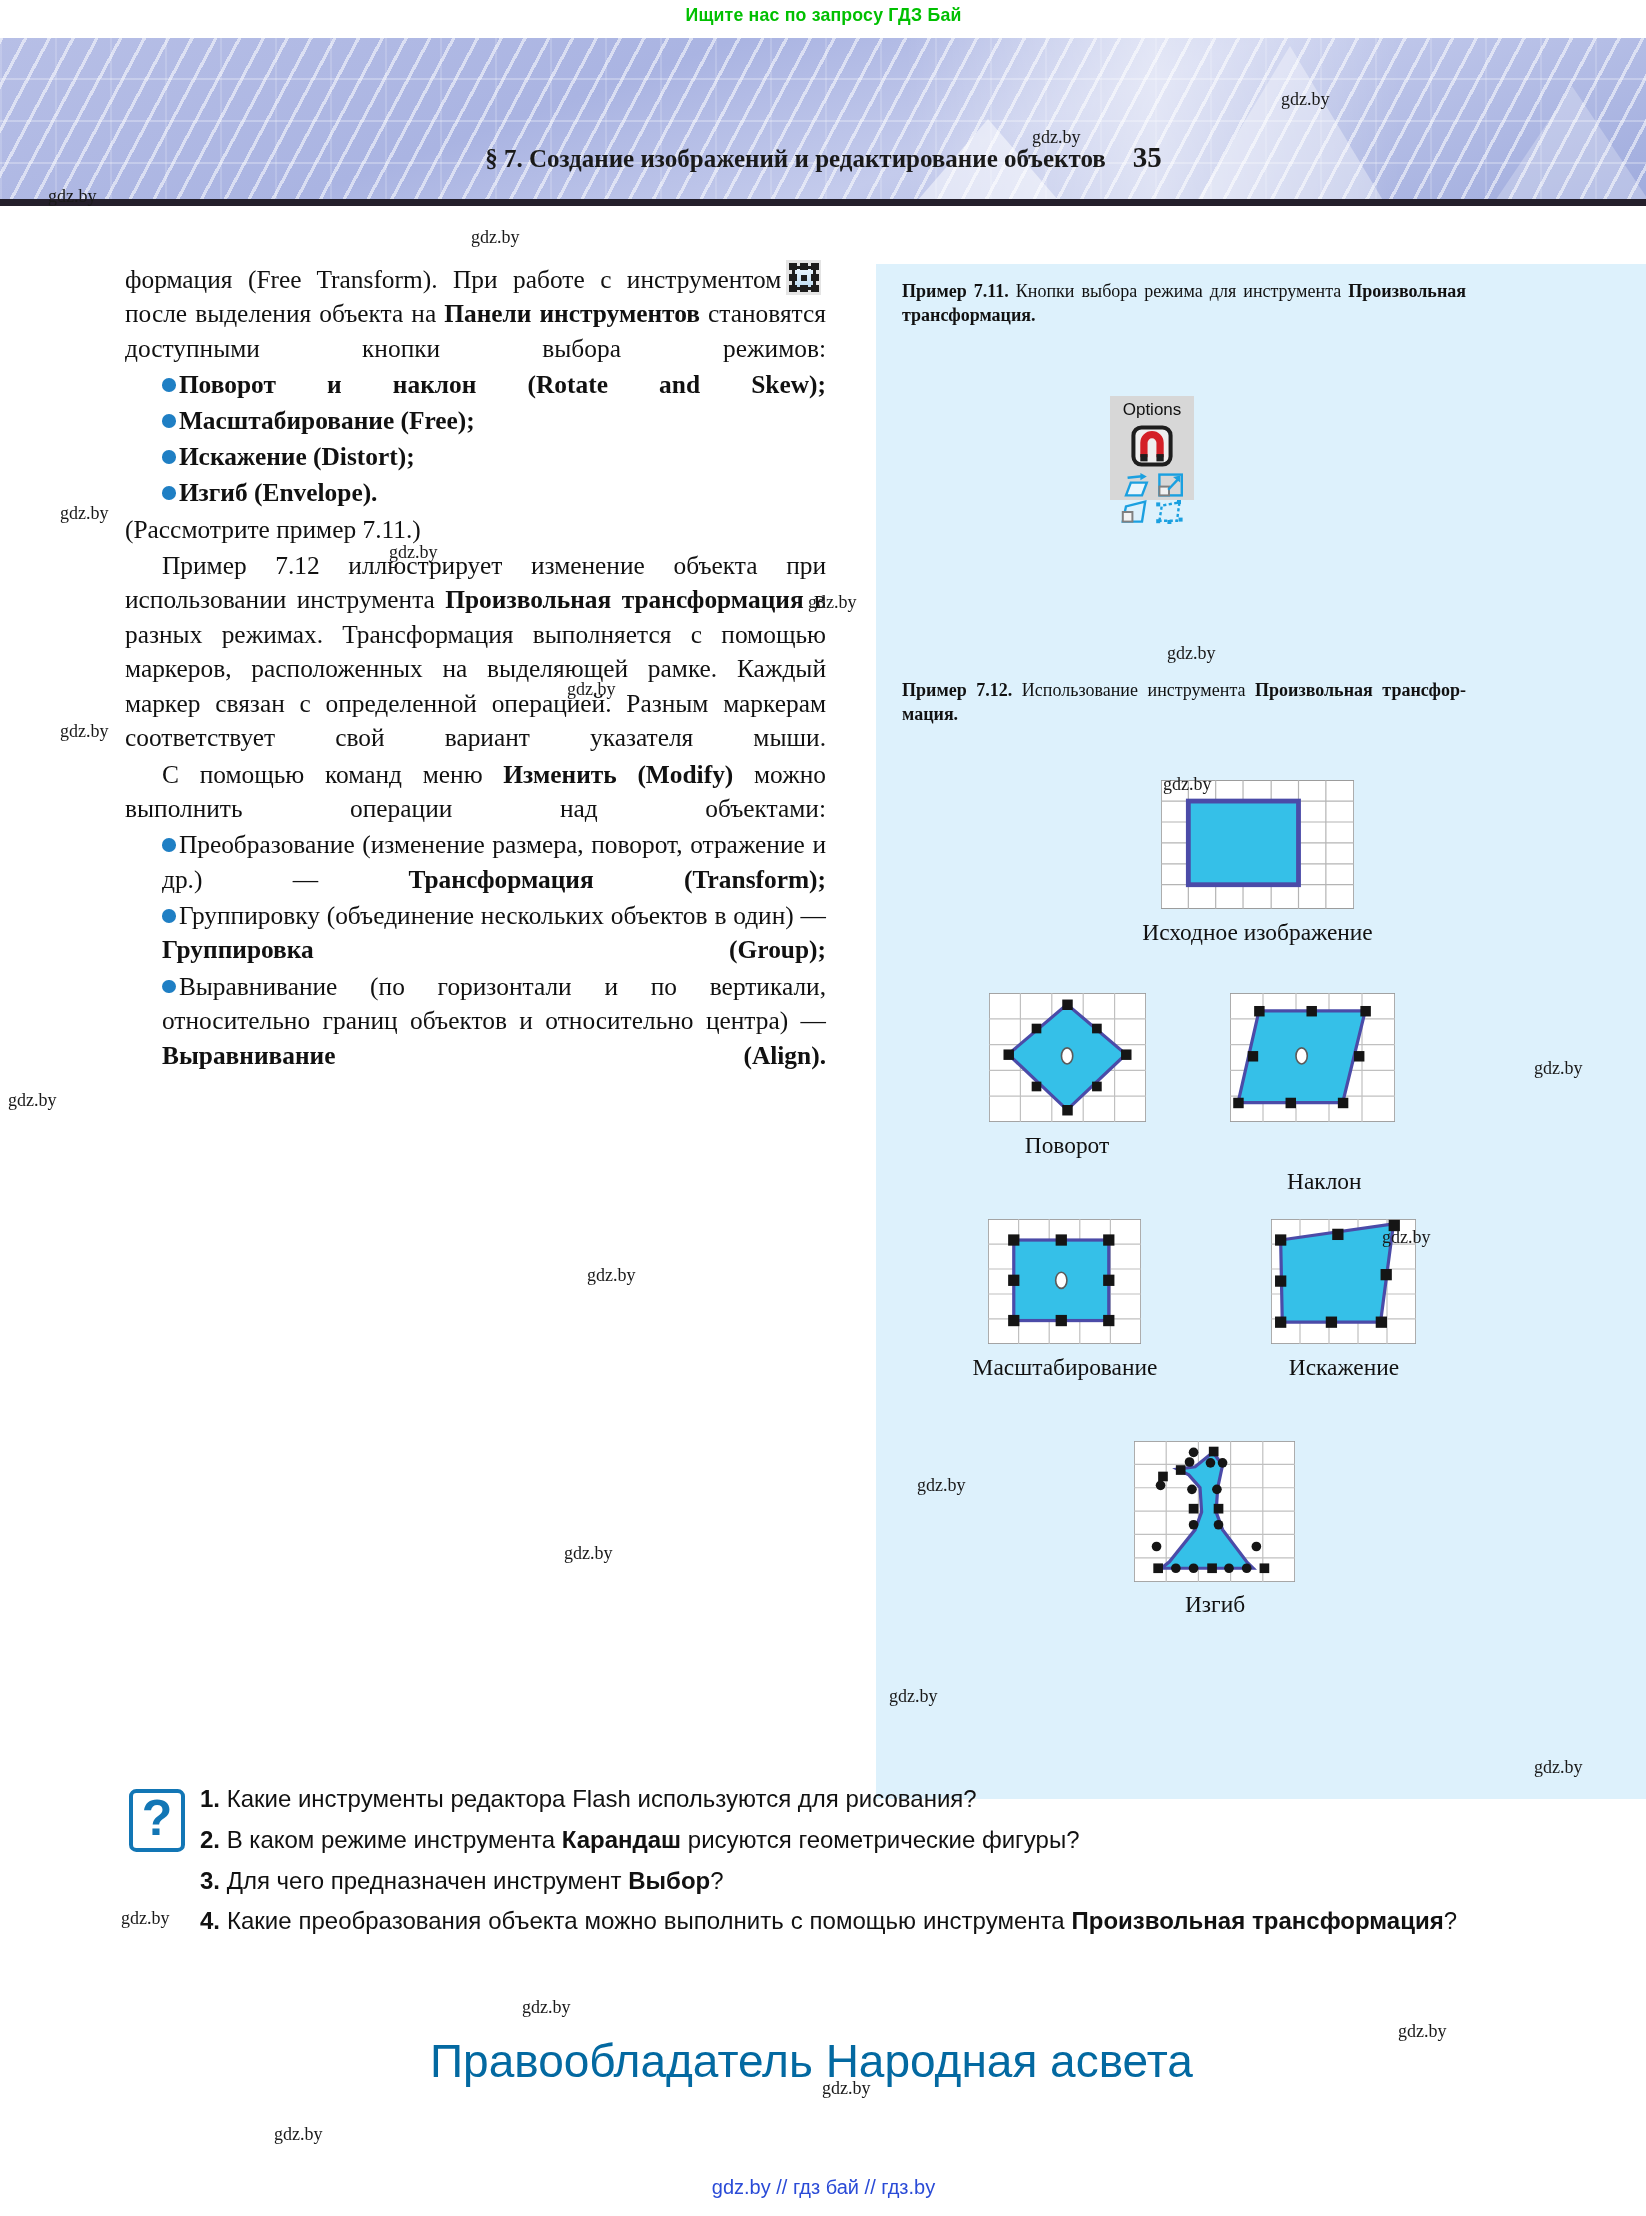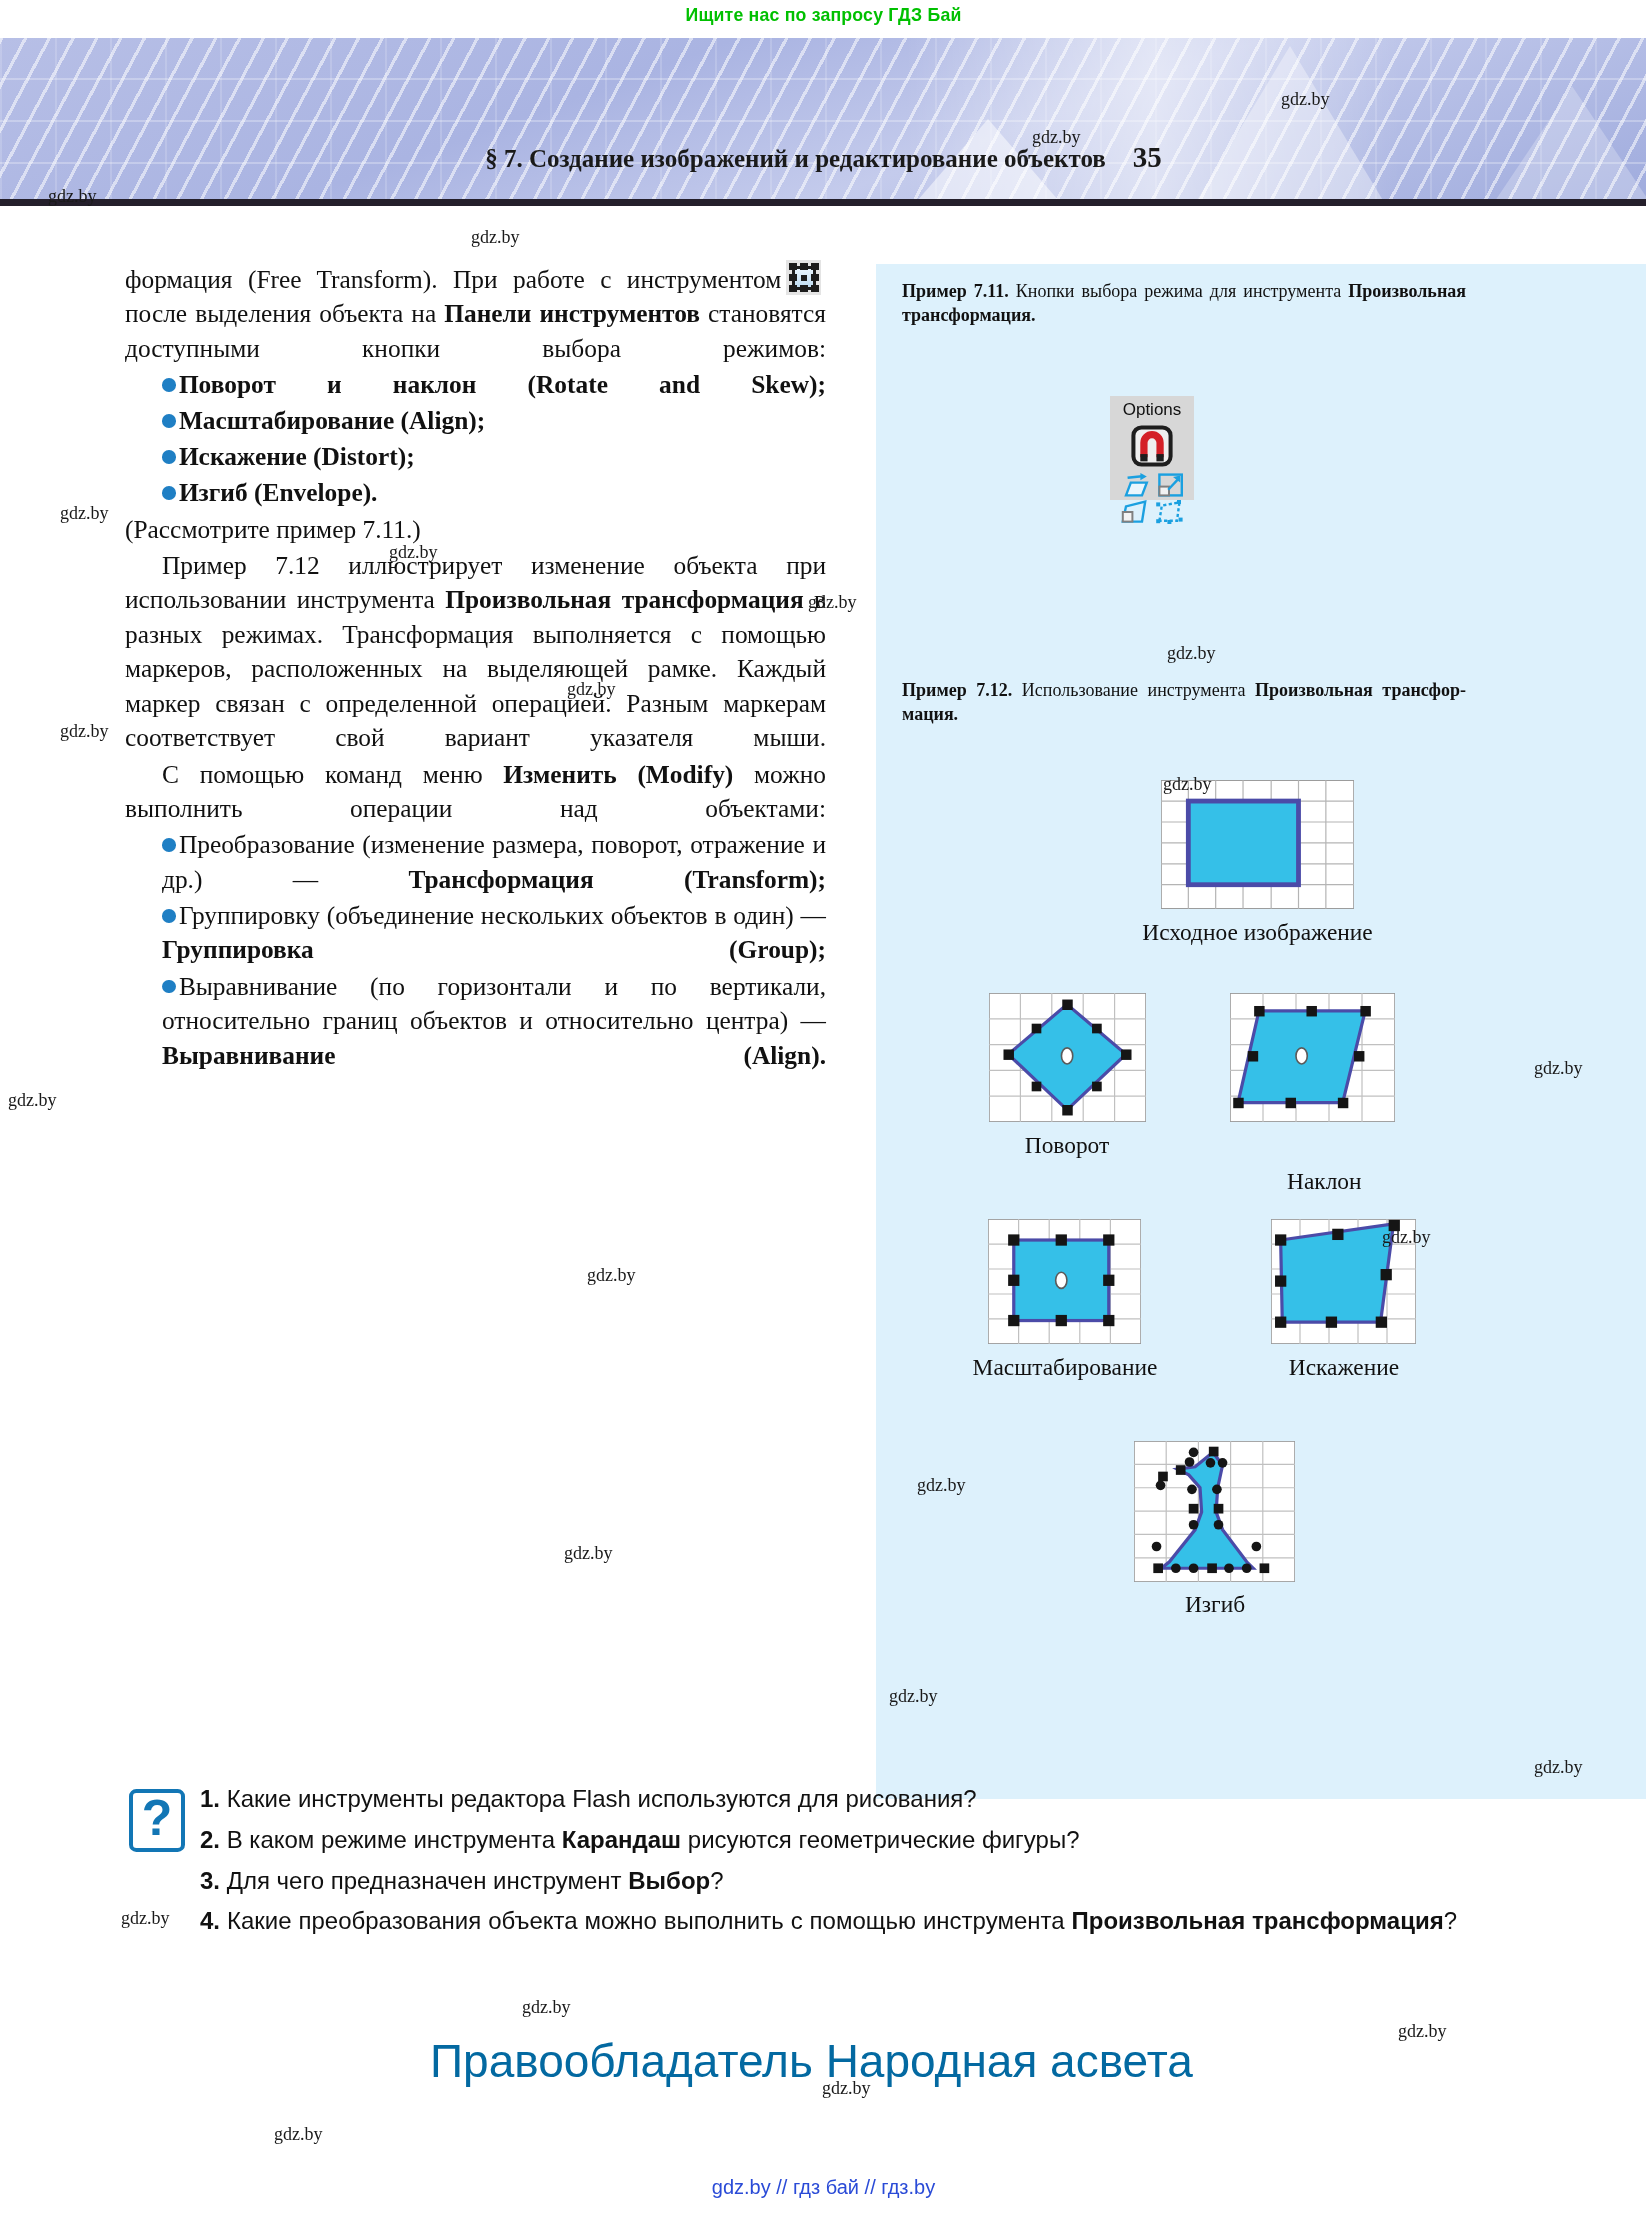--- a/index.html
+++ b/index.html
@@ -154,21 +154,21 @@
     <span>становятся доступными кнопки выбора режимов:</span>
   </p>
 
   <p class="bullet-line jj">
     <span class="dot"></span><span class="b">Поворот и наклон</span>
     <span class="b">(Rotate and Skew);</span>
   </p>
 
   <p class="bullet-line">
     <span class="dot"></span><span class="b">Масштабирование</span>
-    <span class="b">(Align);</span>
+    <span class="b">(Free);</span>
   </p>
 
   <p class="bullet-line">
     <span class="dot"></span><span class="b">Искажение</span>
     <span class="b">(Distort);</span>
   </p>
 
   <p class="bullet-line">
     <span class="dot"></span><span class="b">Изгиб</span>
     <span class="b">(Envelope).</span>

